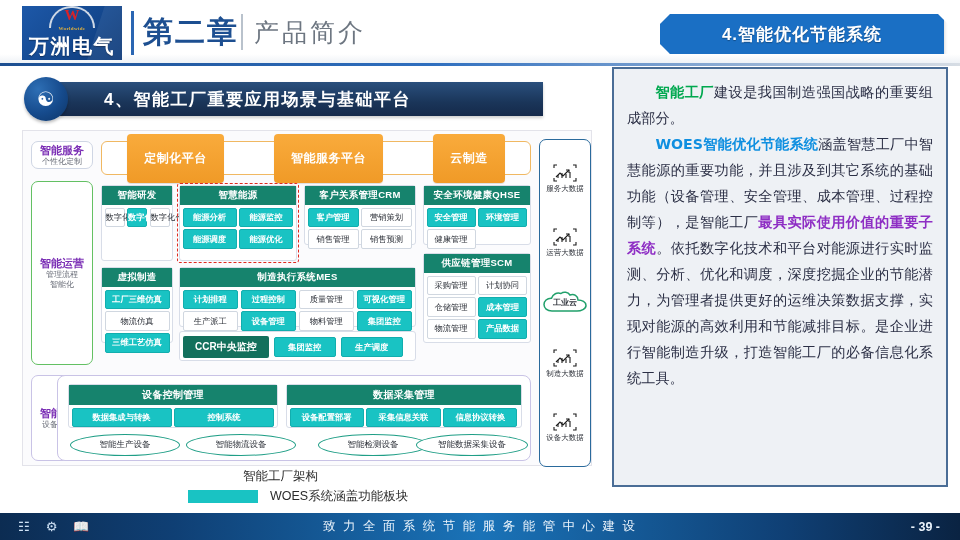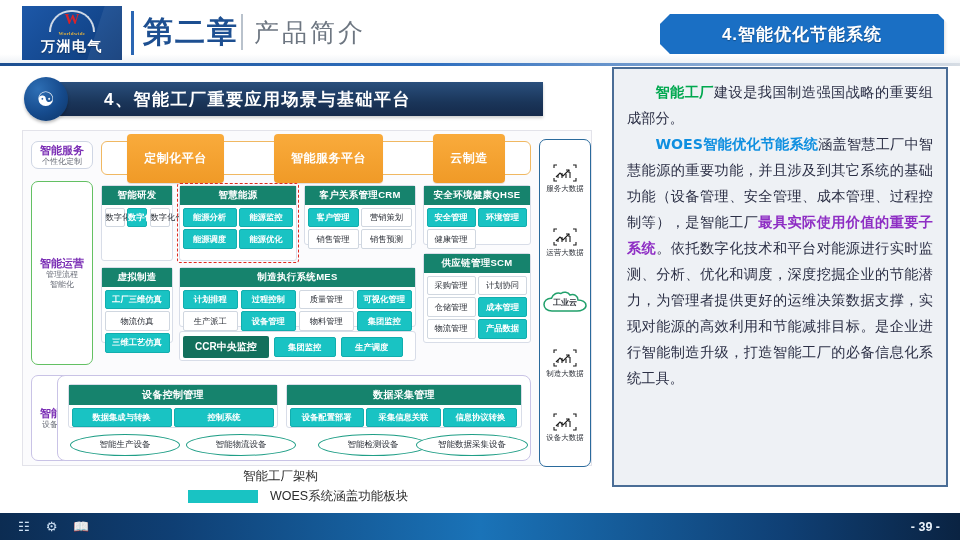--- a/index.html
+++ b/index.html
@@ -40,21 +40,21 @@
   .logo-mark .wletter {
     position:absolute; left:0; right:0; top:2px; text-align:center;
     color:#d8232a; font-weight:900; font-size:15px; line-height:15px;
     font-family:"Liberation Serif", serif;
   }
   .logo-sub {
     color:#e3b23c; font-size:5px; letter-spacing:.4px; font-weight:700;
     font-family:"Liberation Serif", serif; margin-bottom:2px;
   }
   .logo-cn {
-    color:#ffffff; font-size:14px; font-weight:800; letter-spacing:1.5px;
+    color:#ffffff; font-size:20px; font-weight:800; letter-spacing:1.5px;
     text-shadow: 0 1px 1px rgba(0,0,0,.35);
   }
   .hdr-sep {
     position:absolute; left:131px; top:11px; width:3px; height:44px;
     background:#2a66b3;
   }
   .hdr-ch {
     position:absolute; left:143px; top:12px;
     color:#1d4f91; font-size:30px; font-weight:800; letter-spacing:2px;
   }
@@ -457,14 +457,15 @@
 <div class="cap">智能工厂架构</div>
 <div class="legend-sw" style="background: rgb(25, 195, 195);"></div>
 <div class="legend-tx">WOES系统涵盖功能板块</div>
 
 <div class="footer">
   <div class="foot-icons">
     <span>☷</span>
     <span>⚙</span>
     <span>📖</span>
   </div>
+  <div class="foot-center">致 力 全 面 系 统 节 能    服 务 能 管 中 心 建 设</div>
   <div class="foot-page">- 39 -</div>
 </div>
 
 </body></html>

